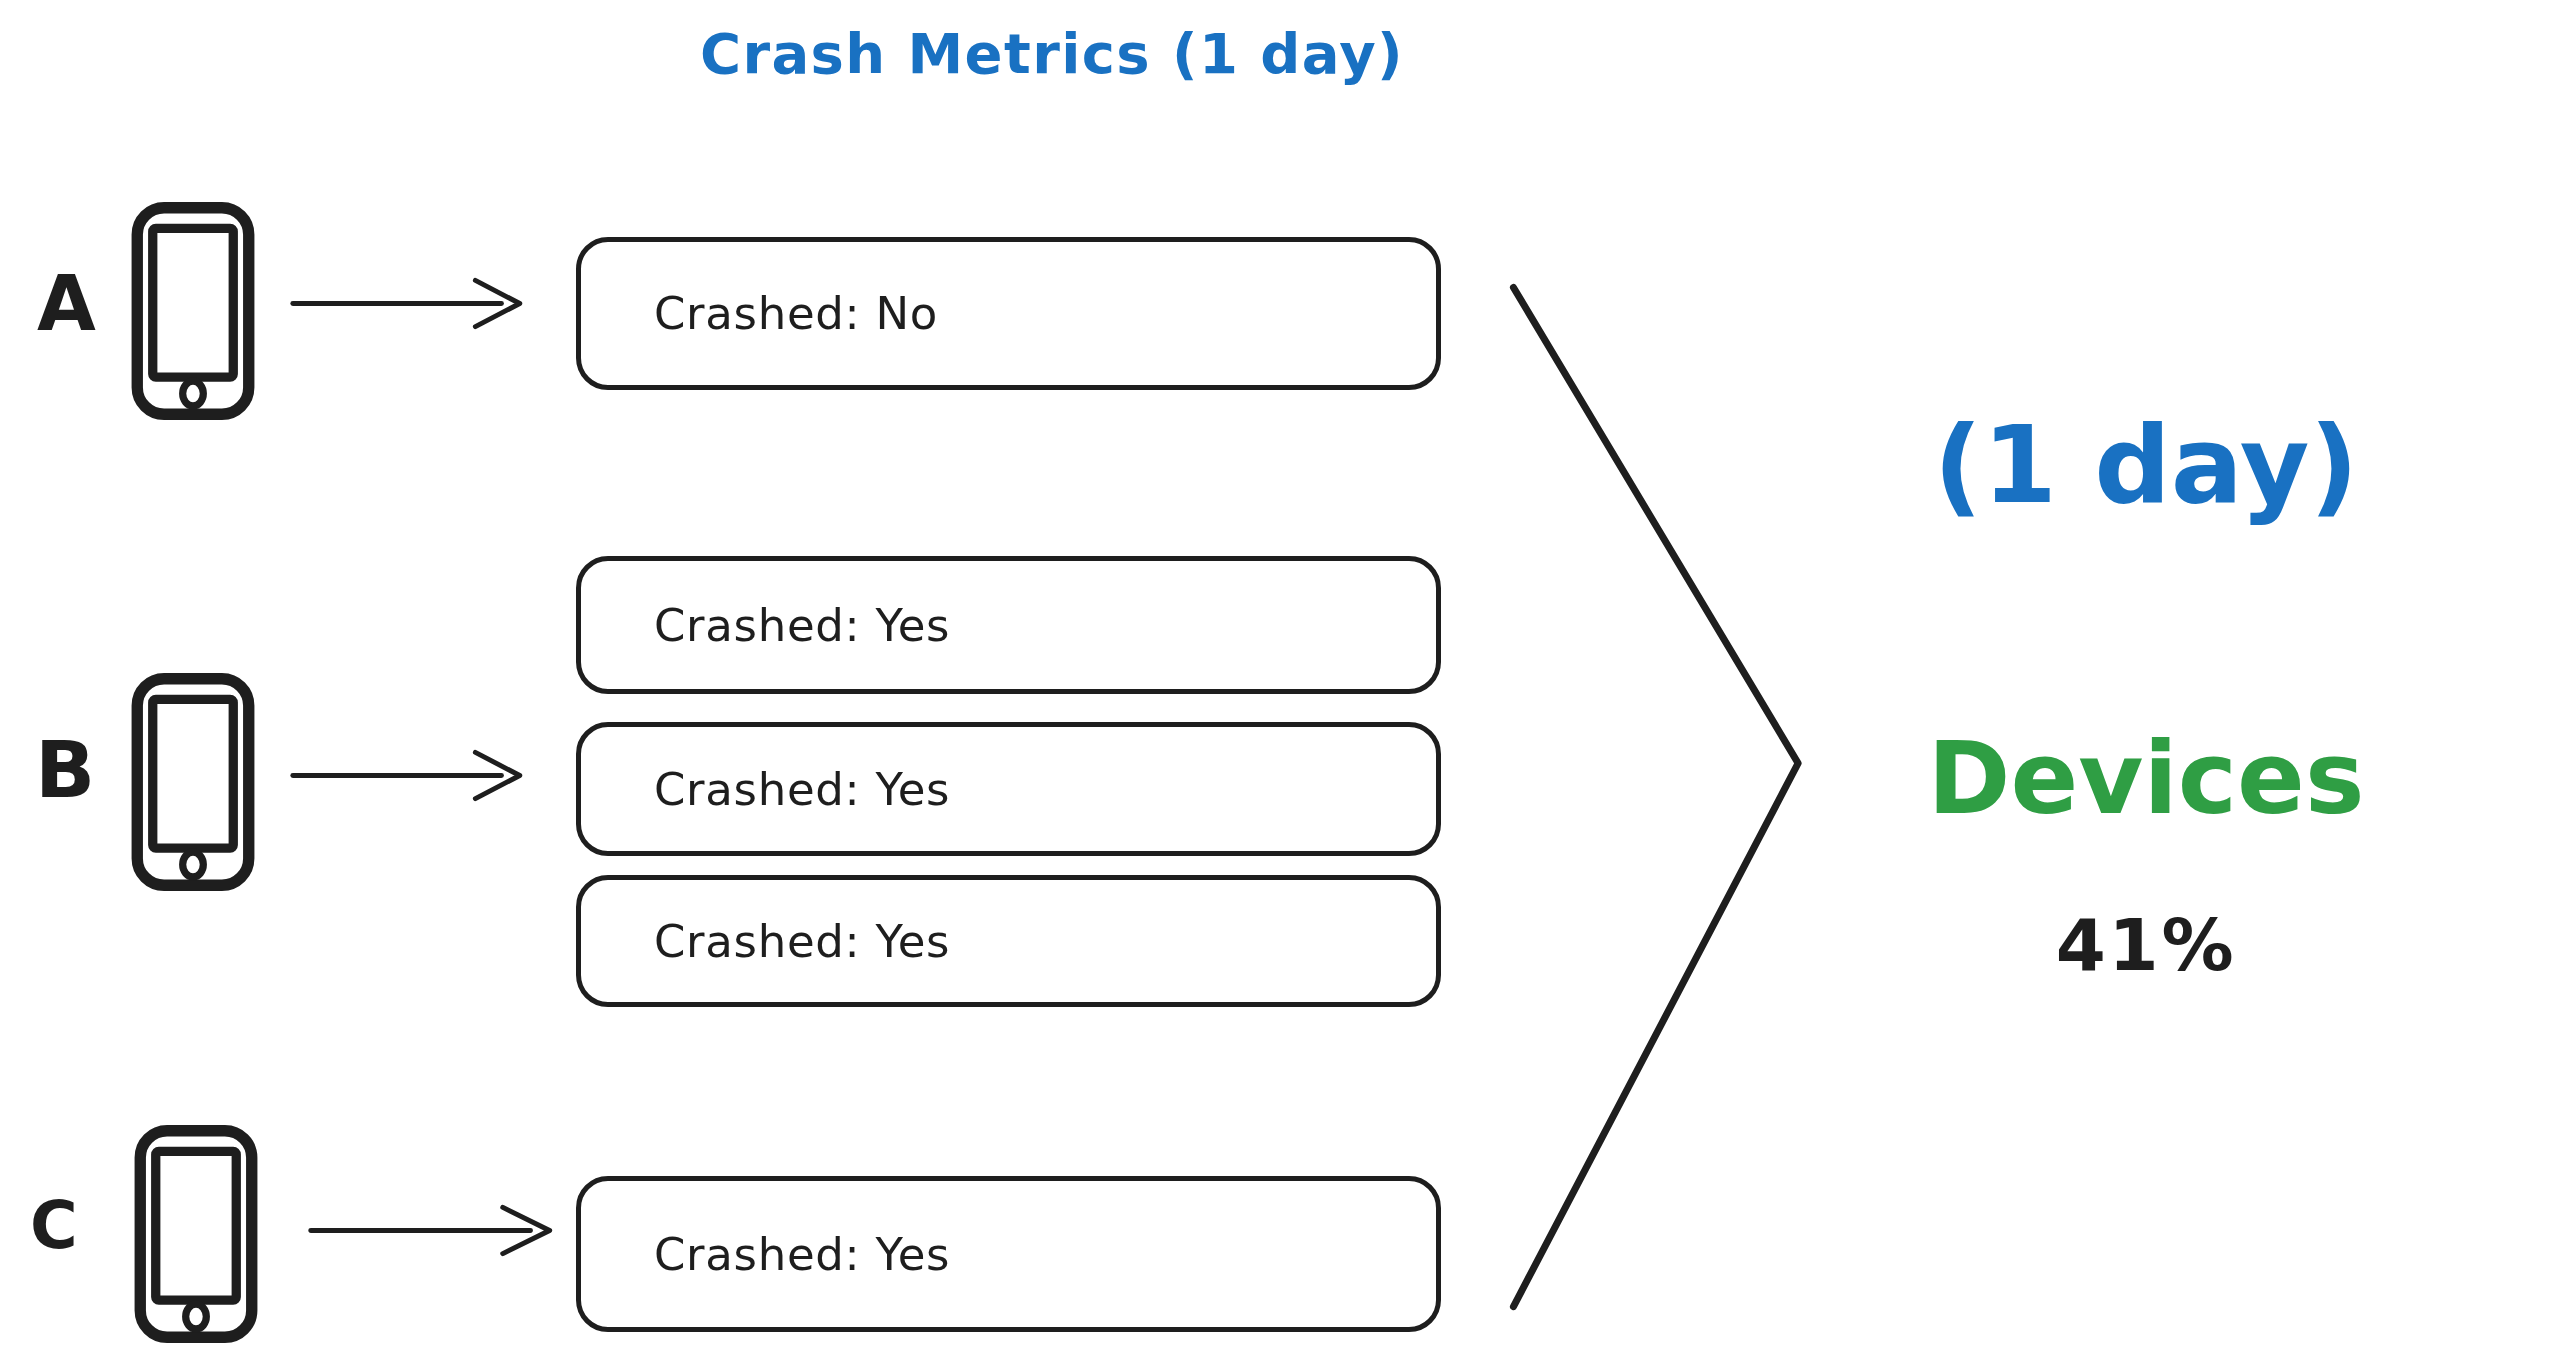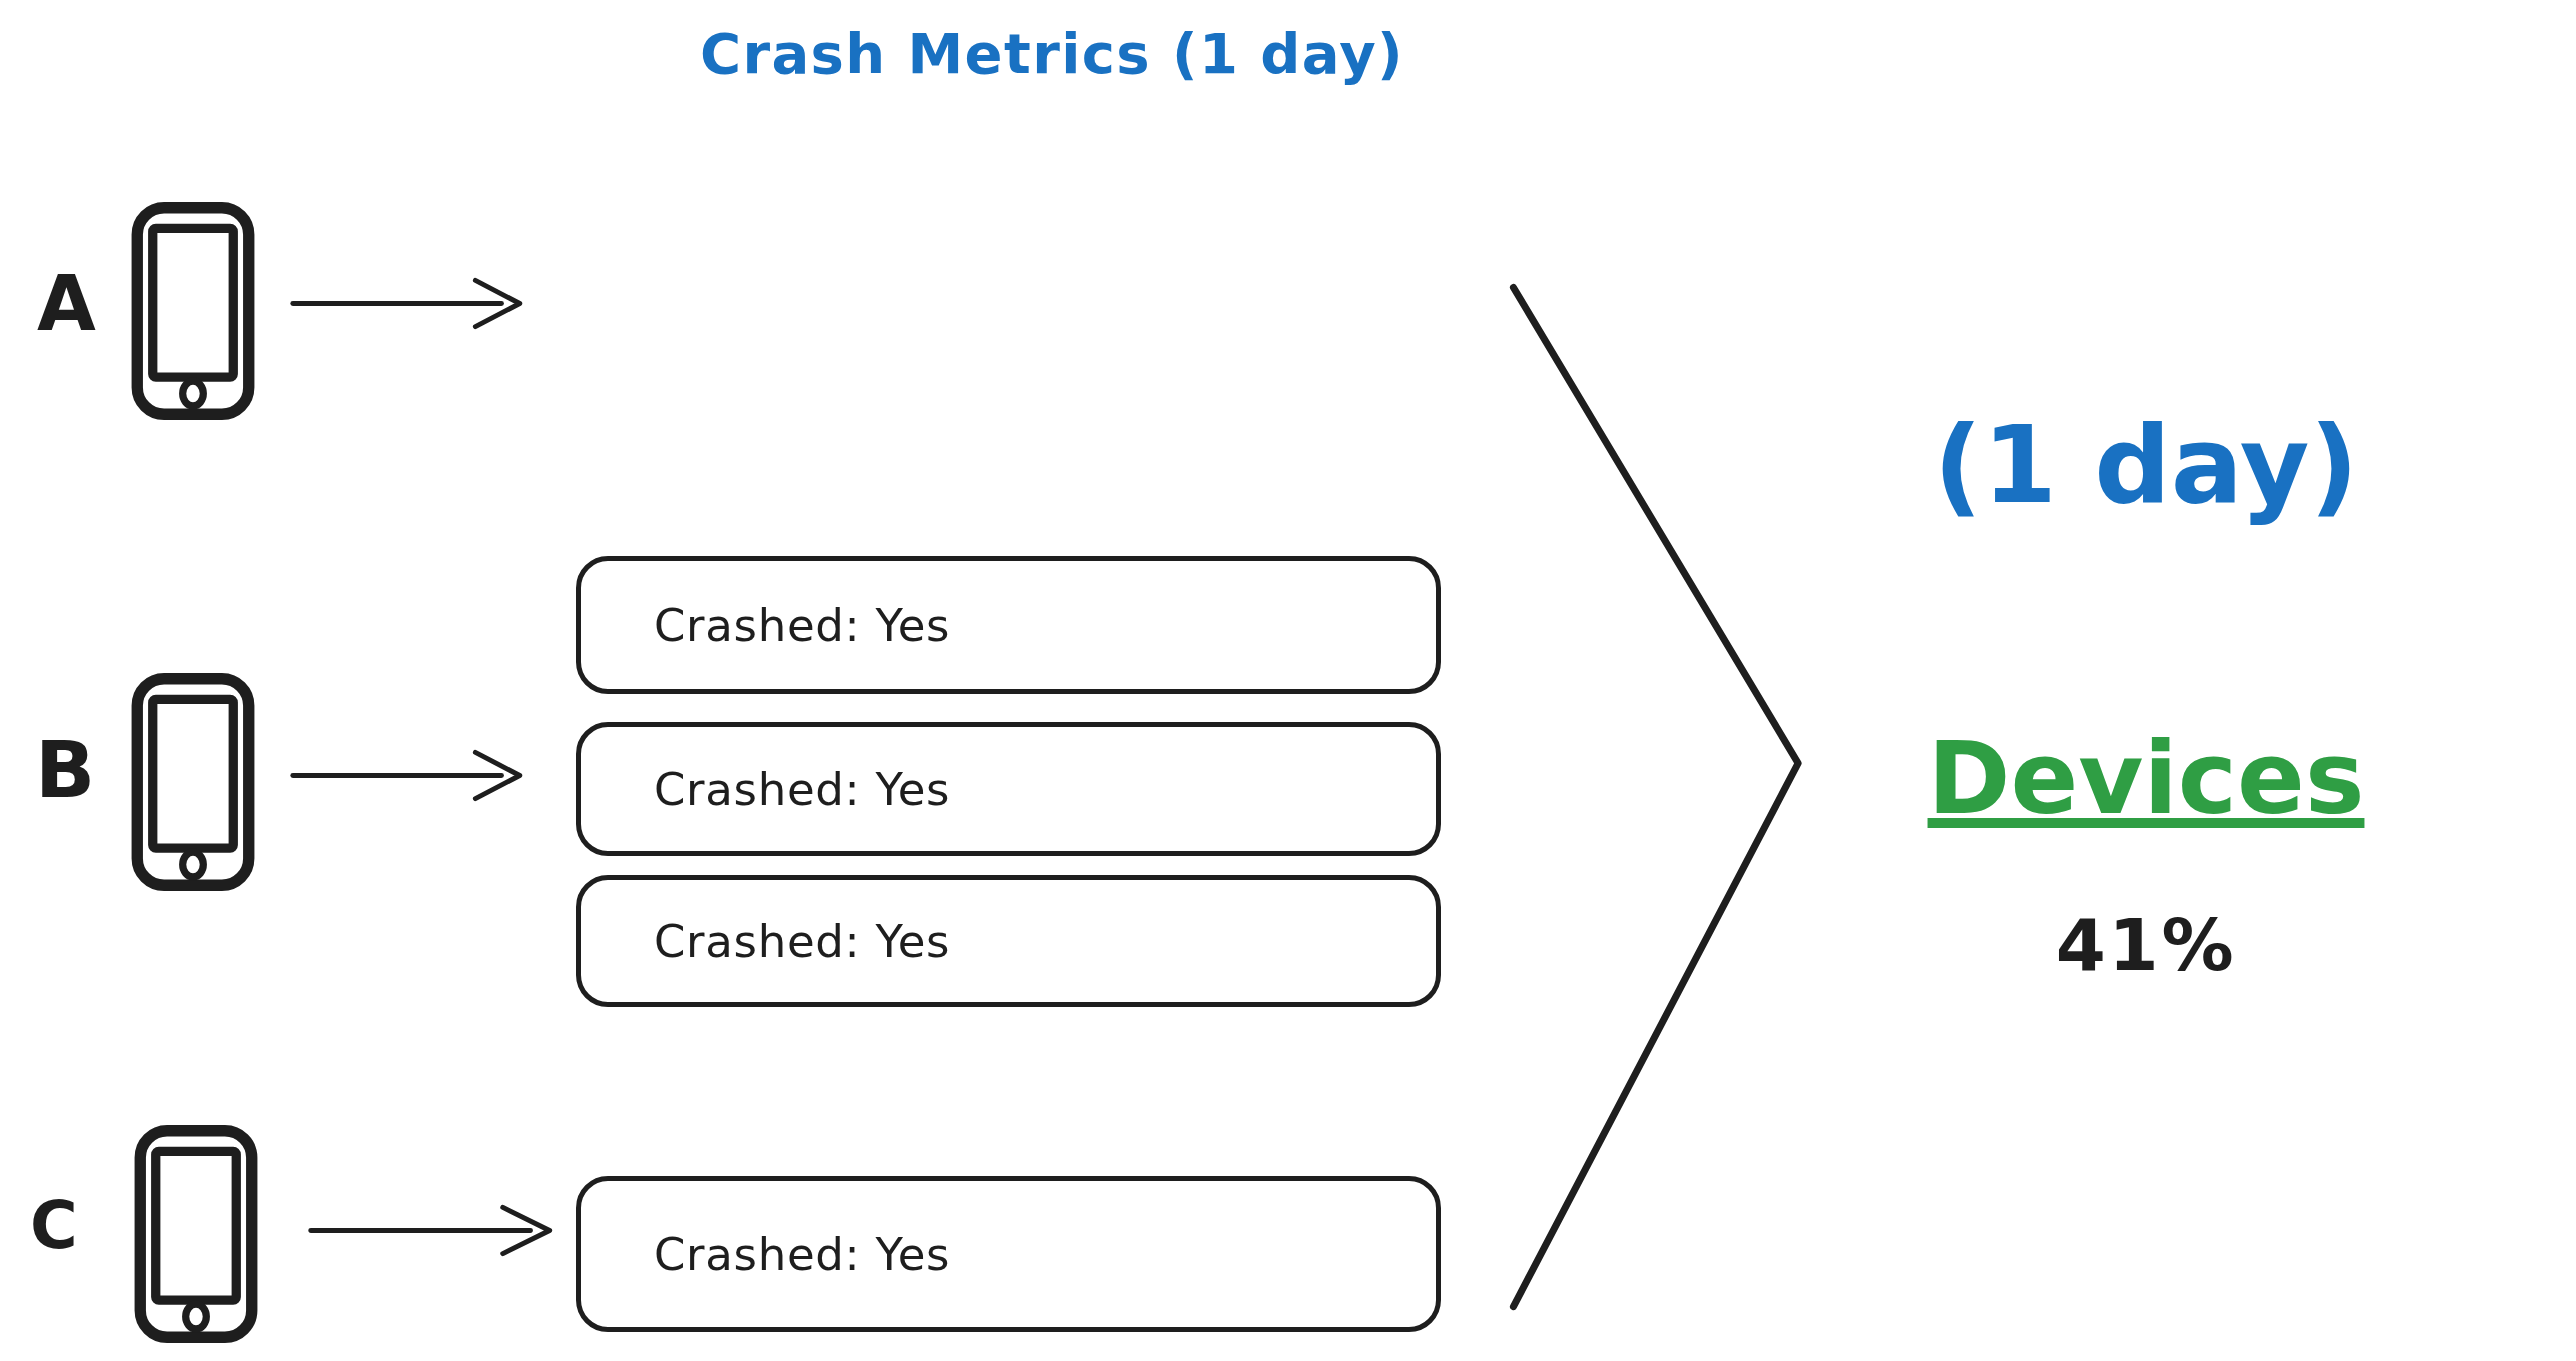--- a/index.html
+++ b/index.html
@@ -117,20 +117,23 @@
   <div class="device-label" id="label-a">A</div>
   <svg class="phone" id="phone-a" viewBox="0 0 62 107">
     <rect class="stroke-draw" x="4" y="3.5" width="54" height="100" rx="13" stroke-width="5.5"></rect>
     <rect class="stroke-draw" x="11.5" y="13.5" width="39" height="72" rx="1.5" stroke-width="4.5"></rect>
     <ellipse class="stroke-draw" cx="31" cy="93.5" rx="5" ry="6" stroke-width="3.5"></ellipse>
   </svg>
   <svg class="arrow" id="arrow-a" viewBox="0 0 332 90" preserveAspectRatio="none">
     <path class="stroke-draw" d="M4 45 L300 45" stroke-width="7"></path>
     <path class="stroke-draw" d="M263 12 L326 45 L263 78" stroke-width="7"></path>
   </svg>
+  <div class="session-box" id="box-a1">
+    <span>Crashed: No</span>
+  </div>
 
   <div class="device-label" id="label-b">B</div>
   <svg class="phone" id="phone-b" viewBox="0 0 62 107">
     <rect class="stroke-draw" x="4" y="3.5" width="54" height="100" rx="13" stroke-width="5.5"></rect>
     <rect class="stroke-draw" x="11.5" y="13.5" width="39" height="72" rx="1.5" stroke-width="4.5"></rect>
     <ellipse class="stroke-draw" cx="31" cy="93.5" rx="5" ry="6" stroke-width="3.5"></ellipse>
   </svg>
   <svg class="arrow" id="arrow-b" viewBox="0 0 332 90" preserveAspectRatio="none">
     <path class="stroke-draw" d="M4 45 L300 45" stroke-width="7"></path>
     <path class="stroke-draw" d="M263 12 L326 45 L263 78" stroke-width="7"></path>
@@ -157,17 +160,17 @@
   </svg>
   <div class="session-box" id="box-c1">
     <span>Crashed: Yes</span>
   </div>
 
   <svg id="chevron" viewBox="0 0 430 1472" preserveAspectRatio="none">
     <path class="stroke-draw" d="M12 12 L416 688 L12 1460" stroke-width="10"></path>
   </svg>
 
   <div class="result-line" id="result-period" style="color: rgb(25, 113, 194);">(1 day)</div>
-  <div class="result-line" id="result-subject" style="color: rgb(47, 158, 68); text-decoration: underline;">Devices</div>
+  <div class="result-line" id="result-subject" style="color: rgb(47, 158, 68);">Devices</div>
   <div class="result-line" id="result-value" style="color: rgb(30, 30, 30);">41%</div>
 
 </div>
 
 
 </body></html>

